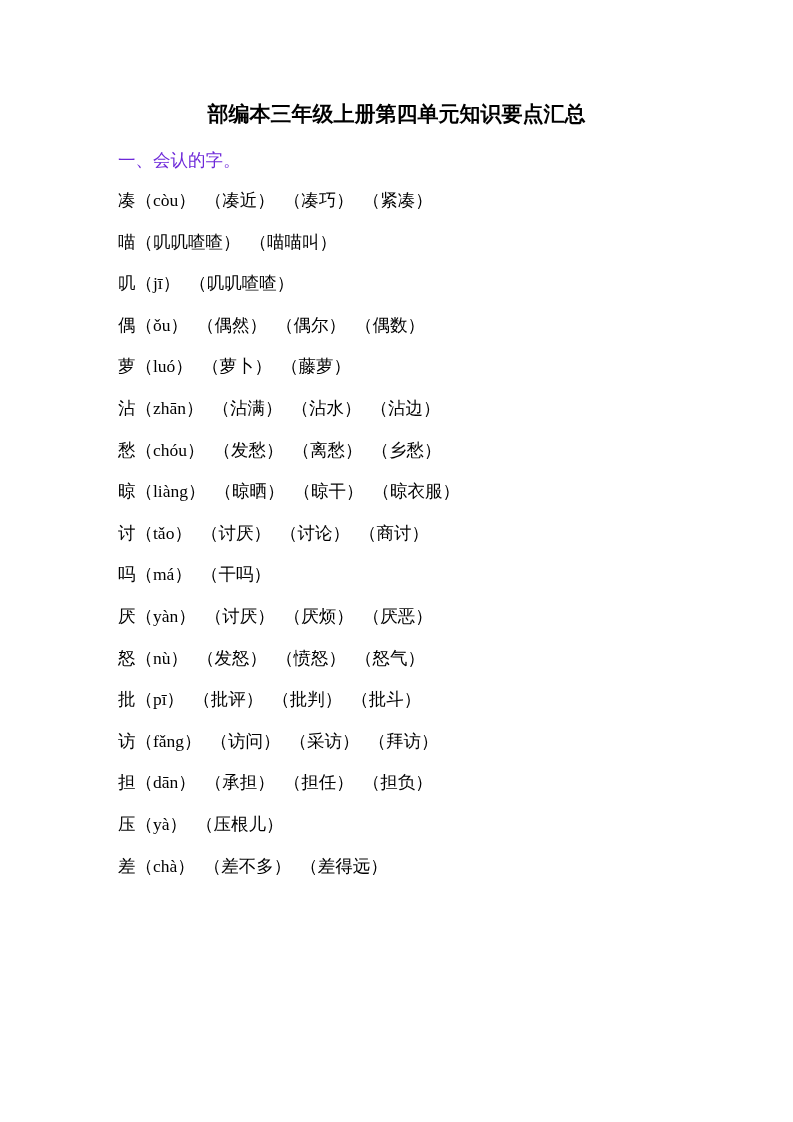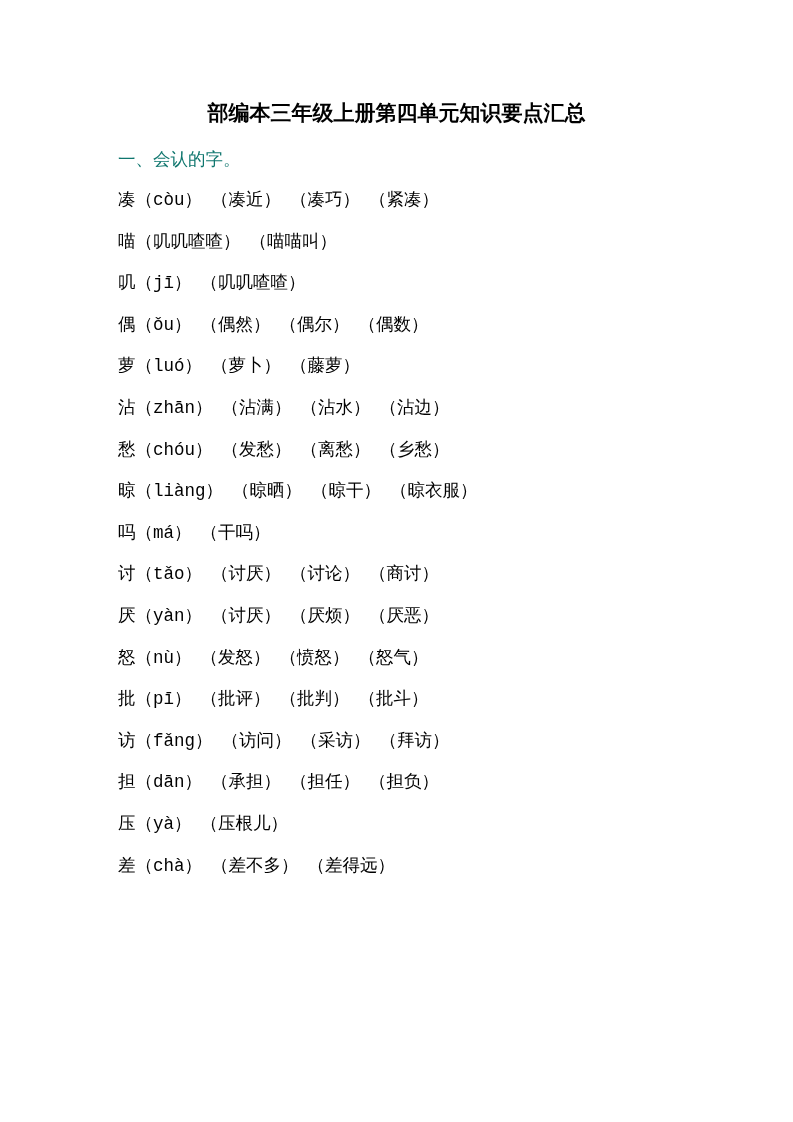--- a/index.html
+++ b/index.html
@@ -6,40 +6,40 @@
     margin: 0;
     padding: 0;
     background: #ffffff;
   }
   .page {
     position: relative;
     width: 793px;
     height: 1122px;
     background: #ffffff;
     overflow: hidden;
-    font-family: Liberation Mono, monospace;
+    font-family: Liberation Serif, serif;
     color: #1d1d1d;
   }
   .doc-title {
     margin: 0;
     padding-top: 101px;
     text-align: center;
     font-size: 21px;
     line-height: 27px;
     font-weight: bold;
     color: #000000;
   }
   .content {
     margin-left: 118px;
     margin-top: 22px;
   }
   .section-heading {
     font-size: 17.5px;
     line-height: 21px;
-    color: #0f766e;
+    color: #6d28d9;
   }
   .entry-list {
     margin-top: 9px;
   }
   .entry-line {
     font-size: 17.5px;
     line-height: 41.6px;
     white-space: nowrap;
     color: #000000;
   }
@@ -61,22 +61,22 @@
 
     <div class="entry-list" id="entry-list">
         <div class="entry-line"><span class="grp">凑（còu）</span><span class="grp">（凑近）</span><span class="grp">（凑巧）</span><span class="grp">（紧凑）</span></div>
         <div class="entry-line"><span class="grp">喵（叽叽喳喳）</span><span class="grp">（喵喵叫）</span></div>
         <div class="entry-line"><span class="grp">叽（jī）</span><span class="grp">（叽叽喳喳）</span></div>
         <div class="entry-line"><span class="grp">偶（ǒu）</span><span class="grp">（偶然）</span><span class="grp">（偶尔）</span><span class="grp">（偶数）</span></div>
         <div class="entry-line"><span class="grp">萝（luó）</span><span class="grp">（萝卜）</span><span class="grp">（藤萝）</span></div>
         <div class="entry-line"><span class="grp">沾（zhān）</span><span class="grp">（沾满）</span><span class="grp">（沾水）</span><span class="grp">（沾边）</span></div>
         <div class="entry-line"><span class="grp">愁（chóu）</span><span class="grp">（发愁）</span><span class="grp">（离愁）</span><span class="grp">（乡愁）</span></div>
         <div class="entry-line"><span class="grp">晾（liàng）</span><span class="grp">（晾晒）</span><span class="grp">（晾干）</span><span class="grp">（晾衣服）</span></div>
+        <div class="entry-line"><span class="grp">讨（tǎo）</span><span class="grp">（讨厌）</span><span class="grp">（讨论）</span><span class="grp">（商讨）</span></div>
         <div class="entry-line"><span class="grp">吗（má）</span><span class="grp">（干吗）</span></div>
-        <div class="entry-line"><span class="grp">讨（tǎo）</span><span class="grp">（讨厌）</span><span class="grp">（讨论）</span><span class="grp">（商讨）</span></div>
         <div class="entry-line"><span class="grp">厌（yàn）</span><span class="grp">（讨厌）</span><span class="grp">（厌烦）</span><span class="grp">（厌恶）</span></div>
         <div class="entry-line"><span class="grp">怒（nù）</span><span class="grp">（发怒）</span><span class="grp">（愤怒）</span><span class="grp">（怒气）</span></div>
         <div class="entry-line"><span class="grp">批（pī）</span><span class="grp">（批评）</span><span class="grp">（批判）</span><span class="grp">（批斗）</span></div>
         <div class="entry-line"><span class="grp">访（fǎng）</span><span class="grp">（访问）</span><span class="grp">（采访）</span><span class="grp">（拜访）</span></div>
         <div class="entry-line"><span class="grp">担（dān）</span><span class="grp">（承担）</span><span class="grp">（担任）</span><span class="grp">（担负）</span></div>
         <div class="entry-line"><span class="grp">压（yà）</span><span class="grp">（压根儿）</span></div>
         <div class="entry-line"><span class="grp">差（chà）</span><span class="grp">（差不多）</span><span class="grp">（差得远）</span></div>
       </div>
   </div>
 </div>

